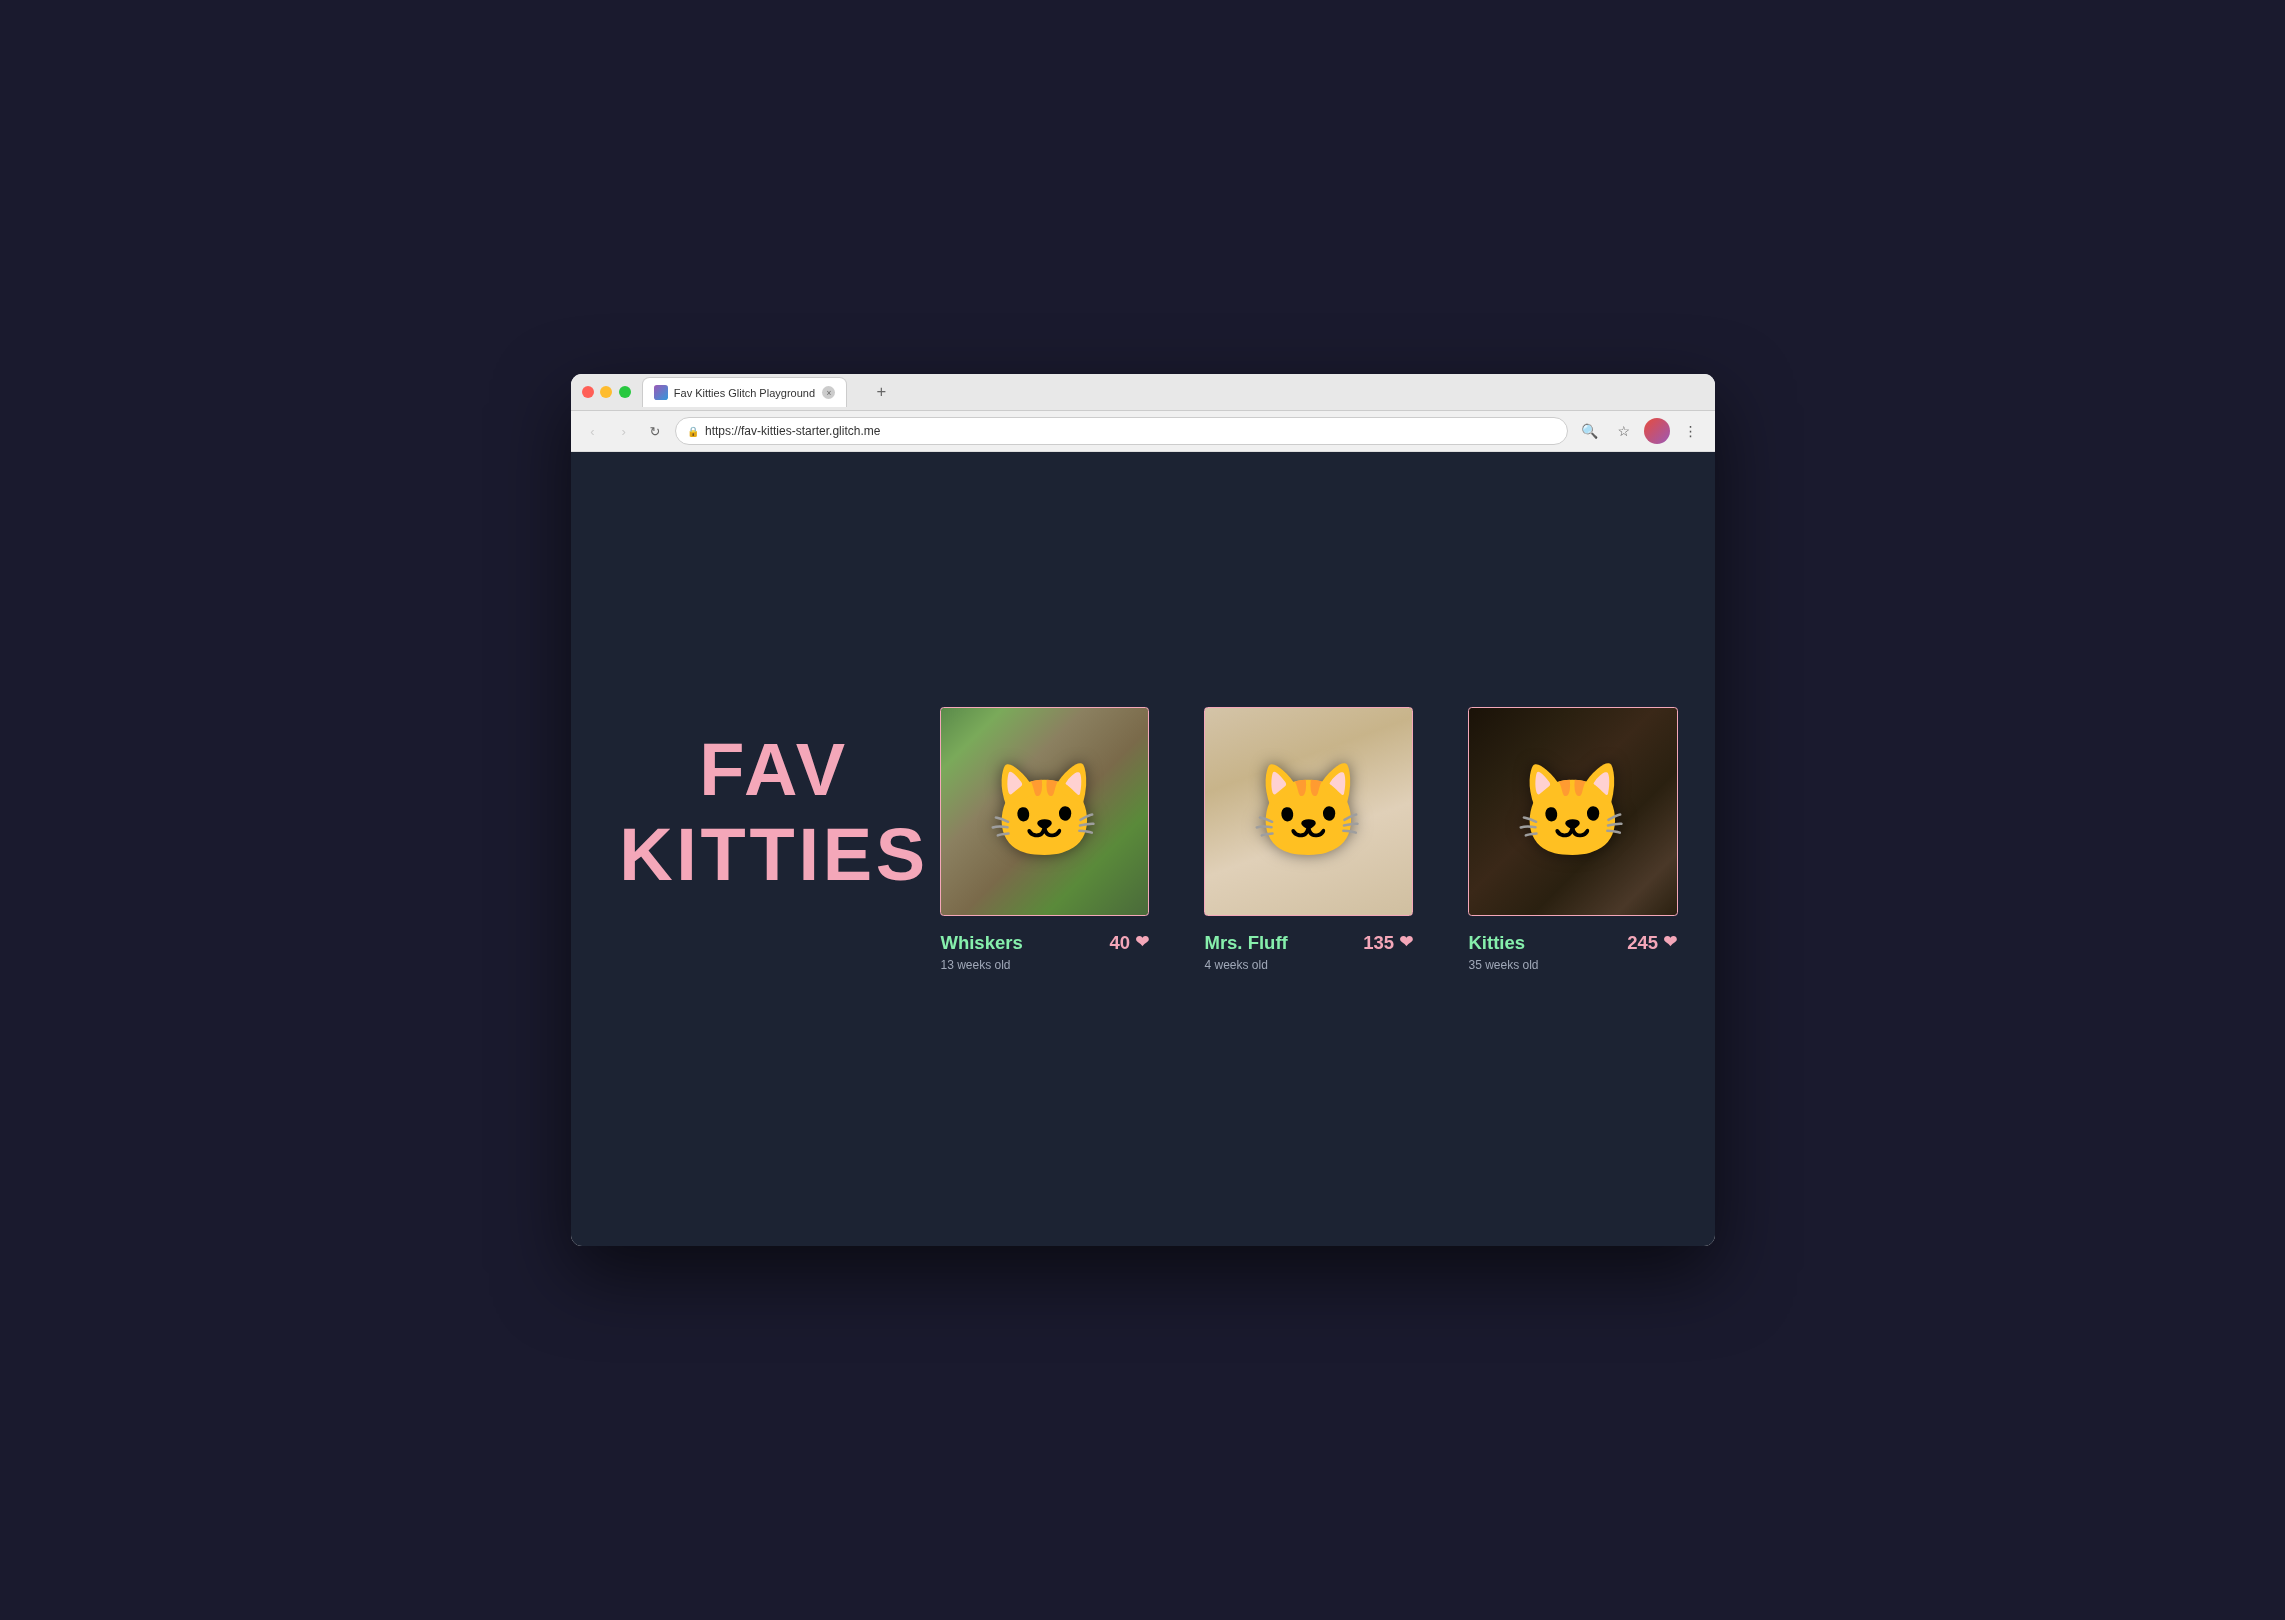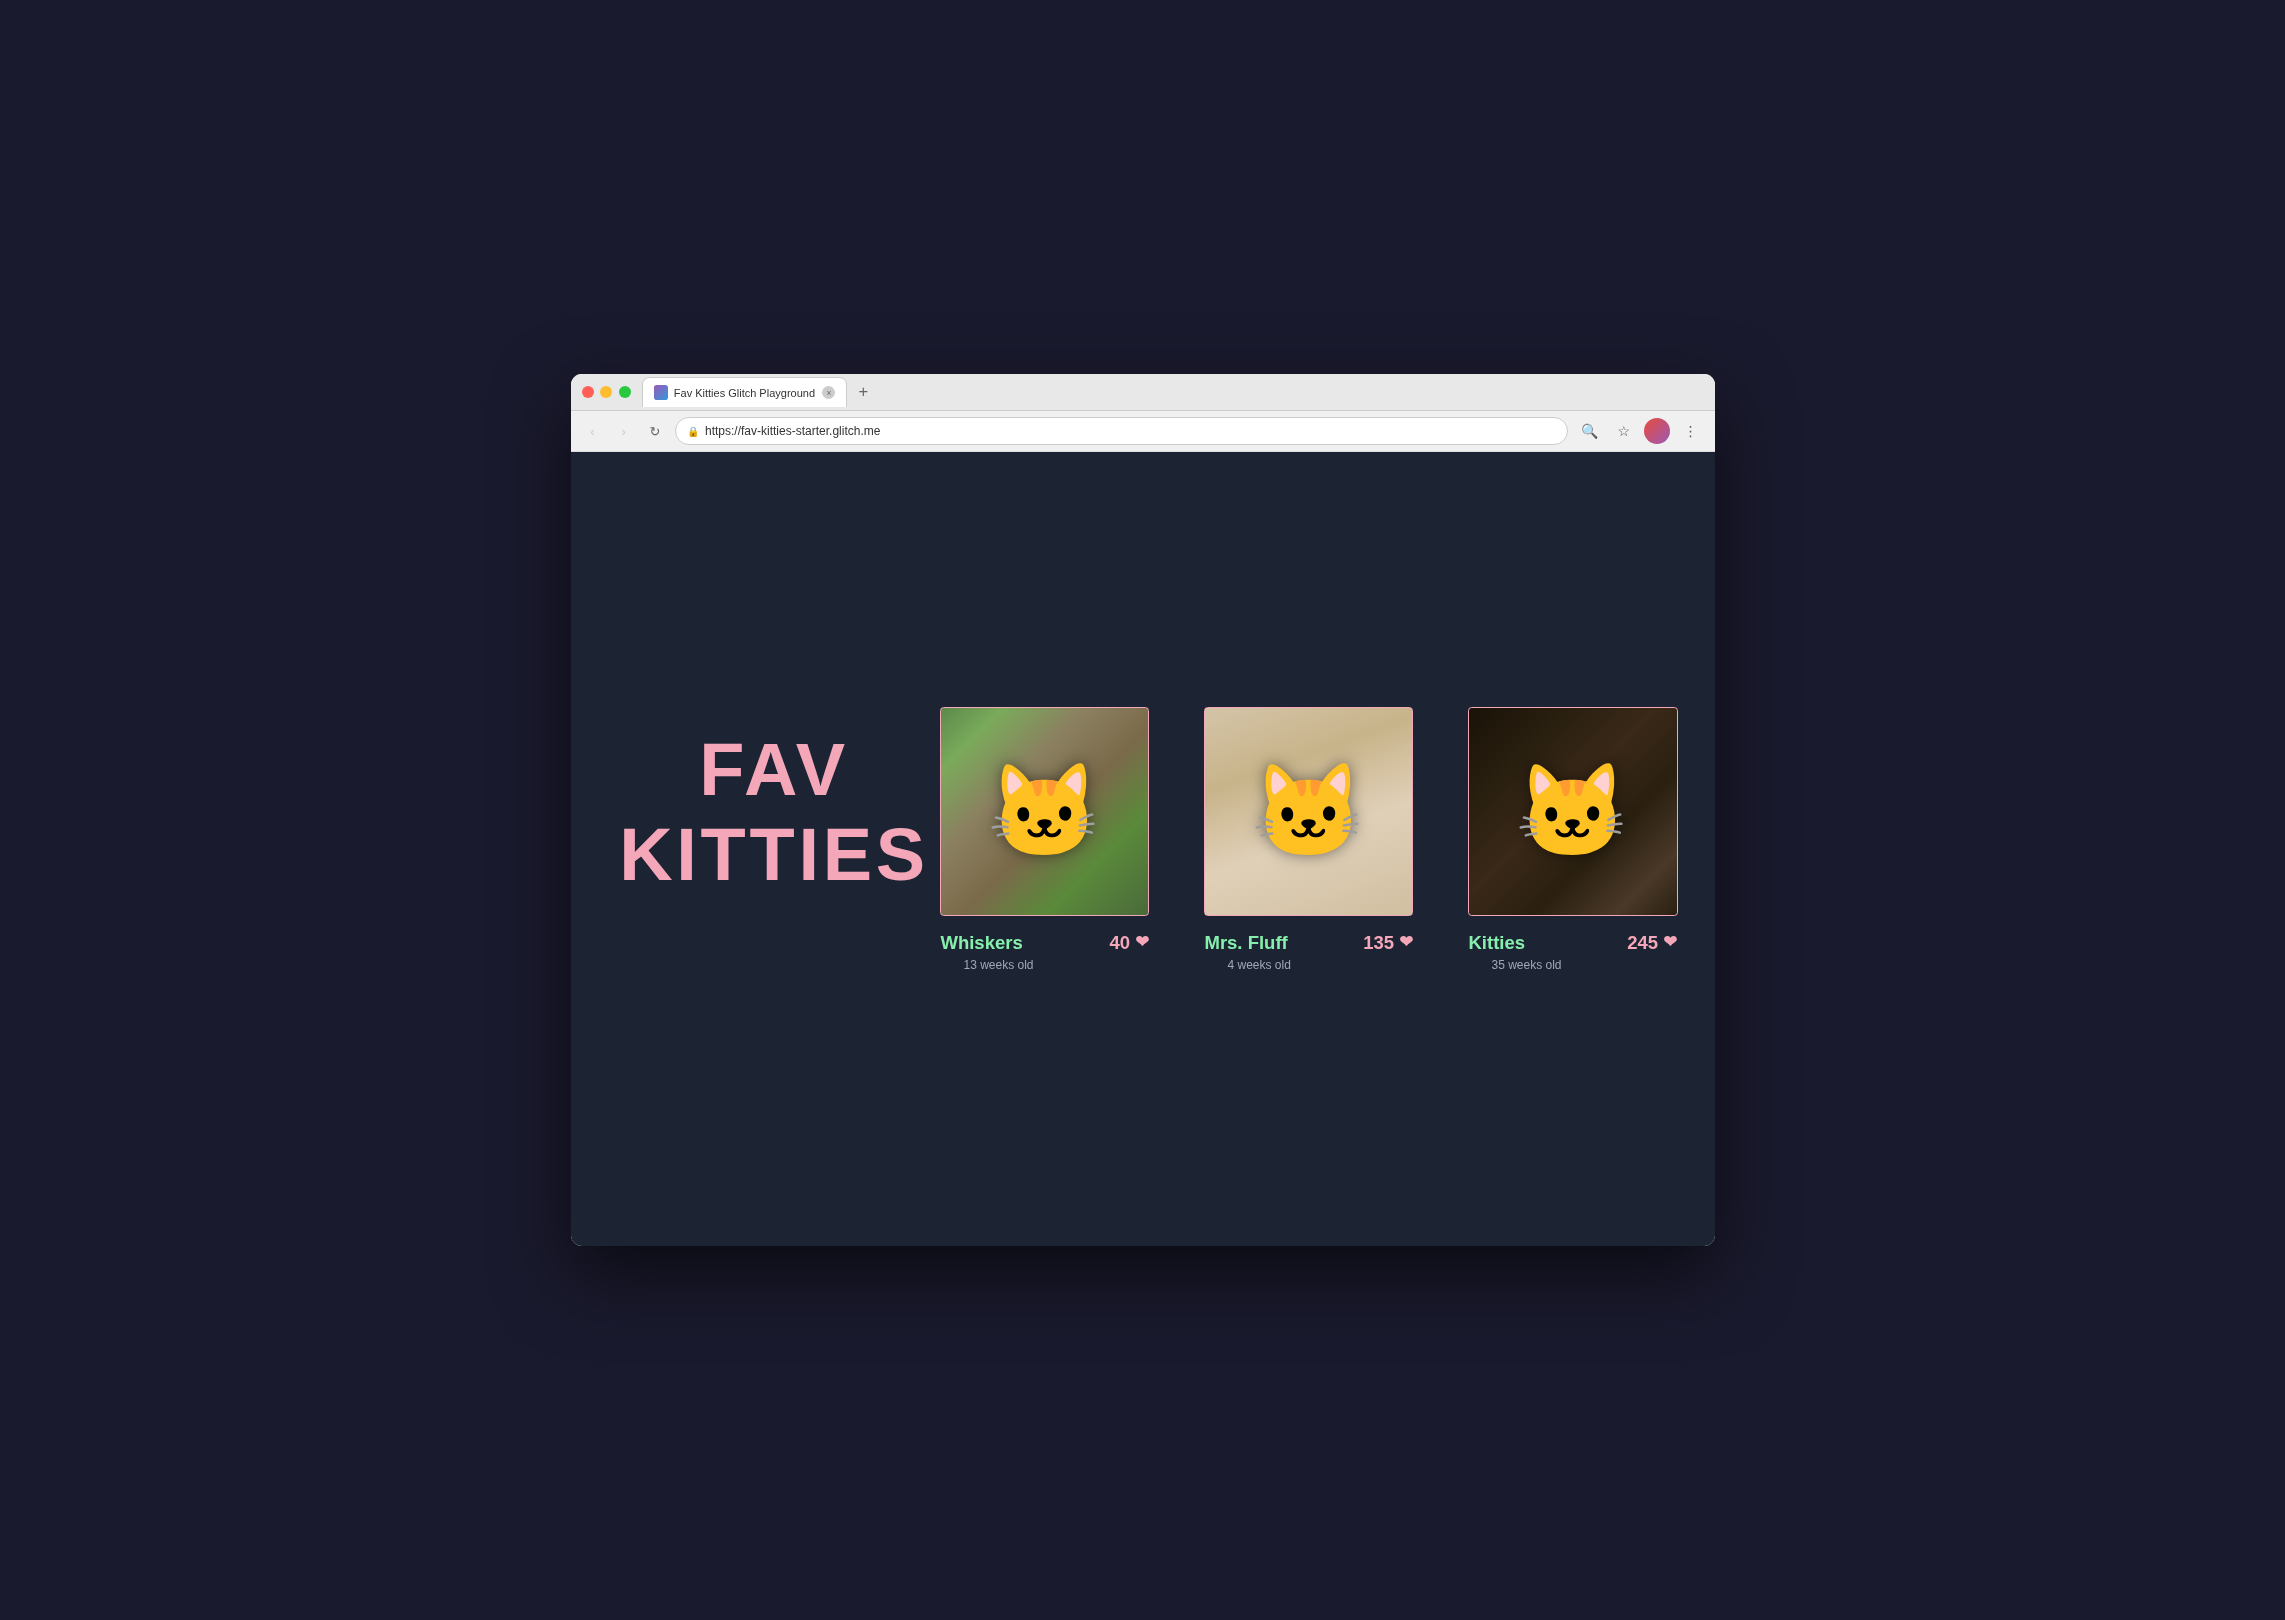--- a/index.html
+++ b/index.html
@@ -44,21 +44,21 @@
     }
 
     .tl-red { background: #ff5f57; }
     .tl-yellow { background: #febc2e; }
     .tl-green { background: #28c840; }
 
     .tab-bar {
       display: flex;
       align-items: center;
       flex: 1;
-      gap: 3px;
+      gap: 21px;
     }
 
     .tab-favicon {
       width: 14.8px;
       height: 14.8px;
       background: linear-gradient(135deg, #9b59b6, #3498db);
       border-radius: 2.8px;
       margin-right: 5.5px;
       flex-shrink: 0;
     }
@@ -233,21 +233,20 @@
       color: #86efac;
       font-size: 18.5px;
       font-weight: 700;
       margin-bottom: 3.7px;
     }
 
     .kitty-age {
       color: #a0a8b8;
       font-size: 12px;
       font-weight: 500;
-      margin-left: 23px;
     }
 
     .kitty-votes {
       display: flex;
       align-items: flex-start;
       gap: 5.5px;
       color: #f4a7b9;
       font-size: 18.5px;
       font-weight: 700;
     }

